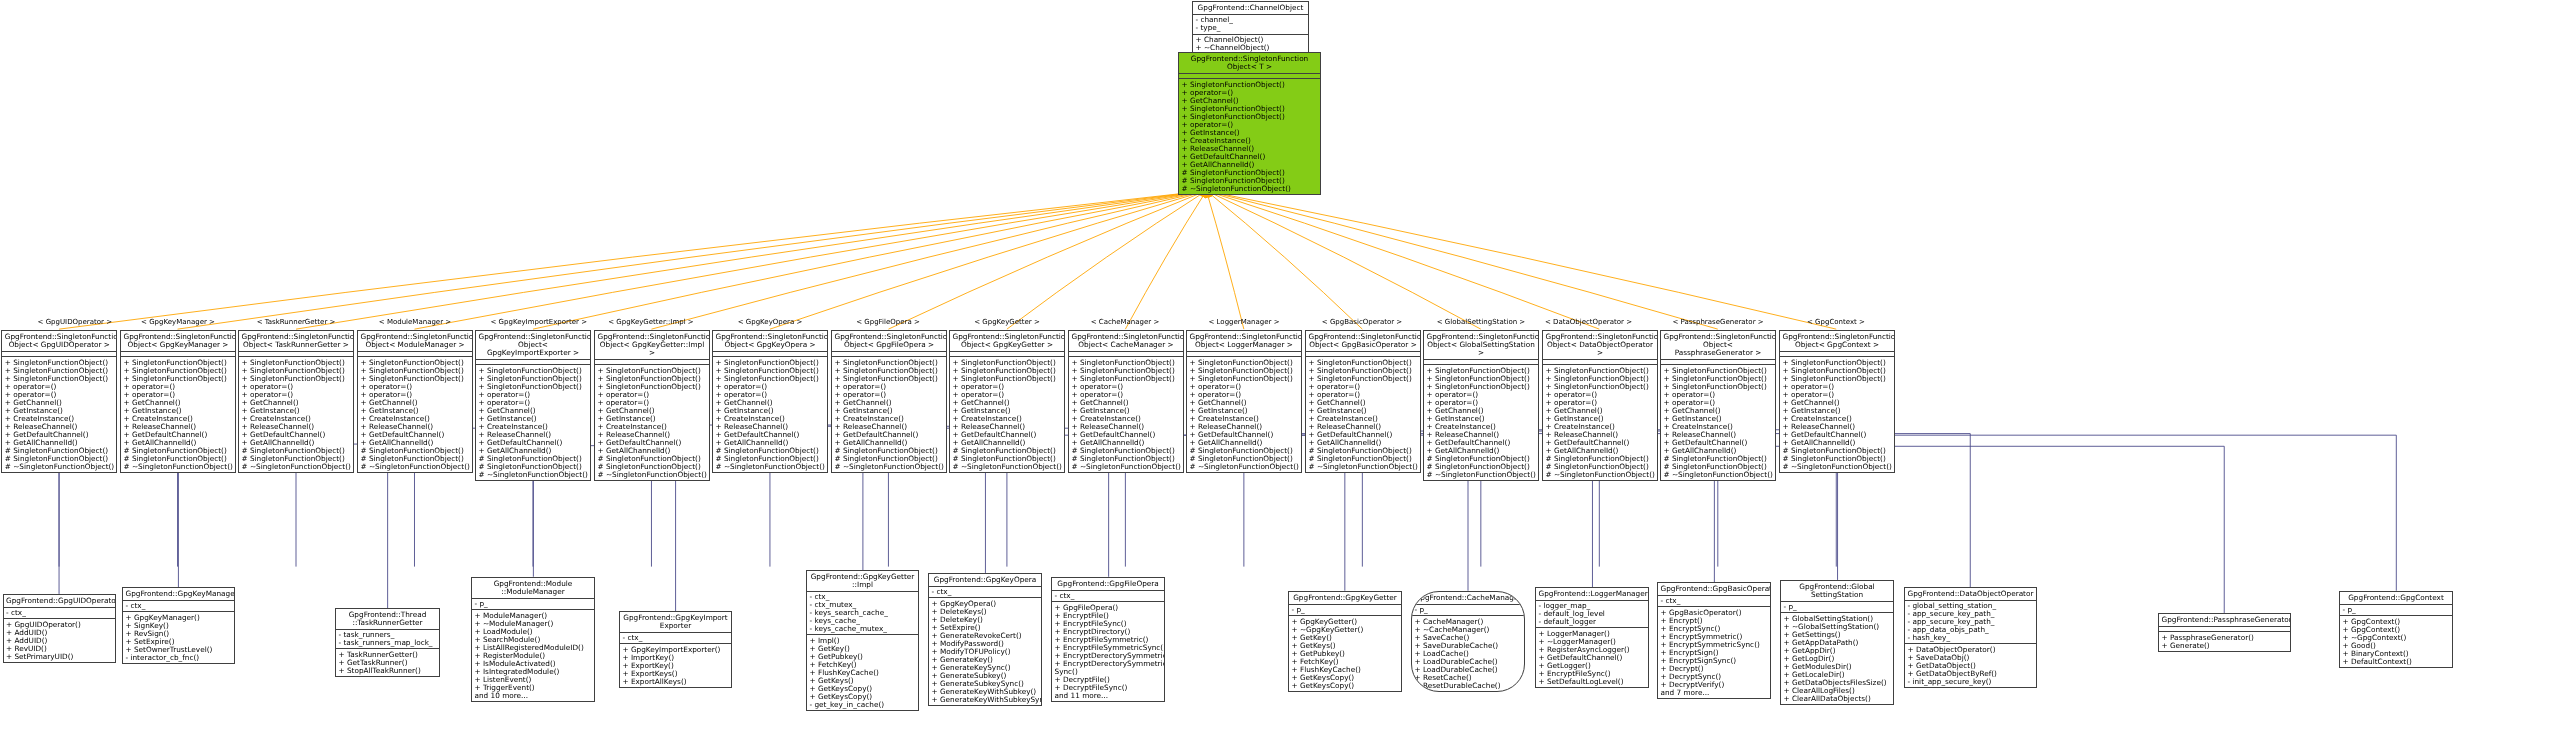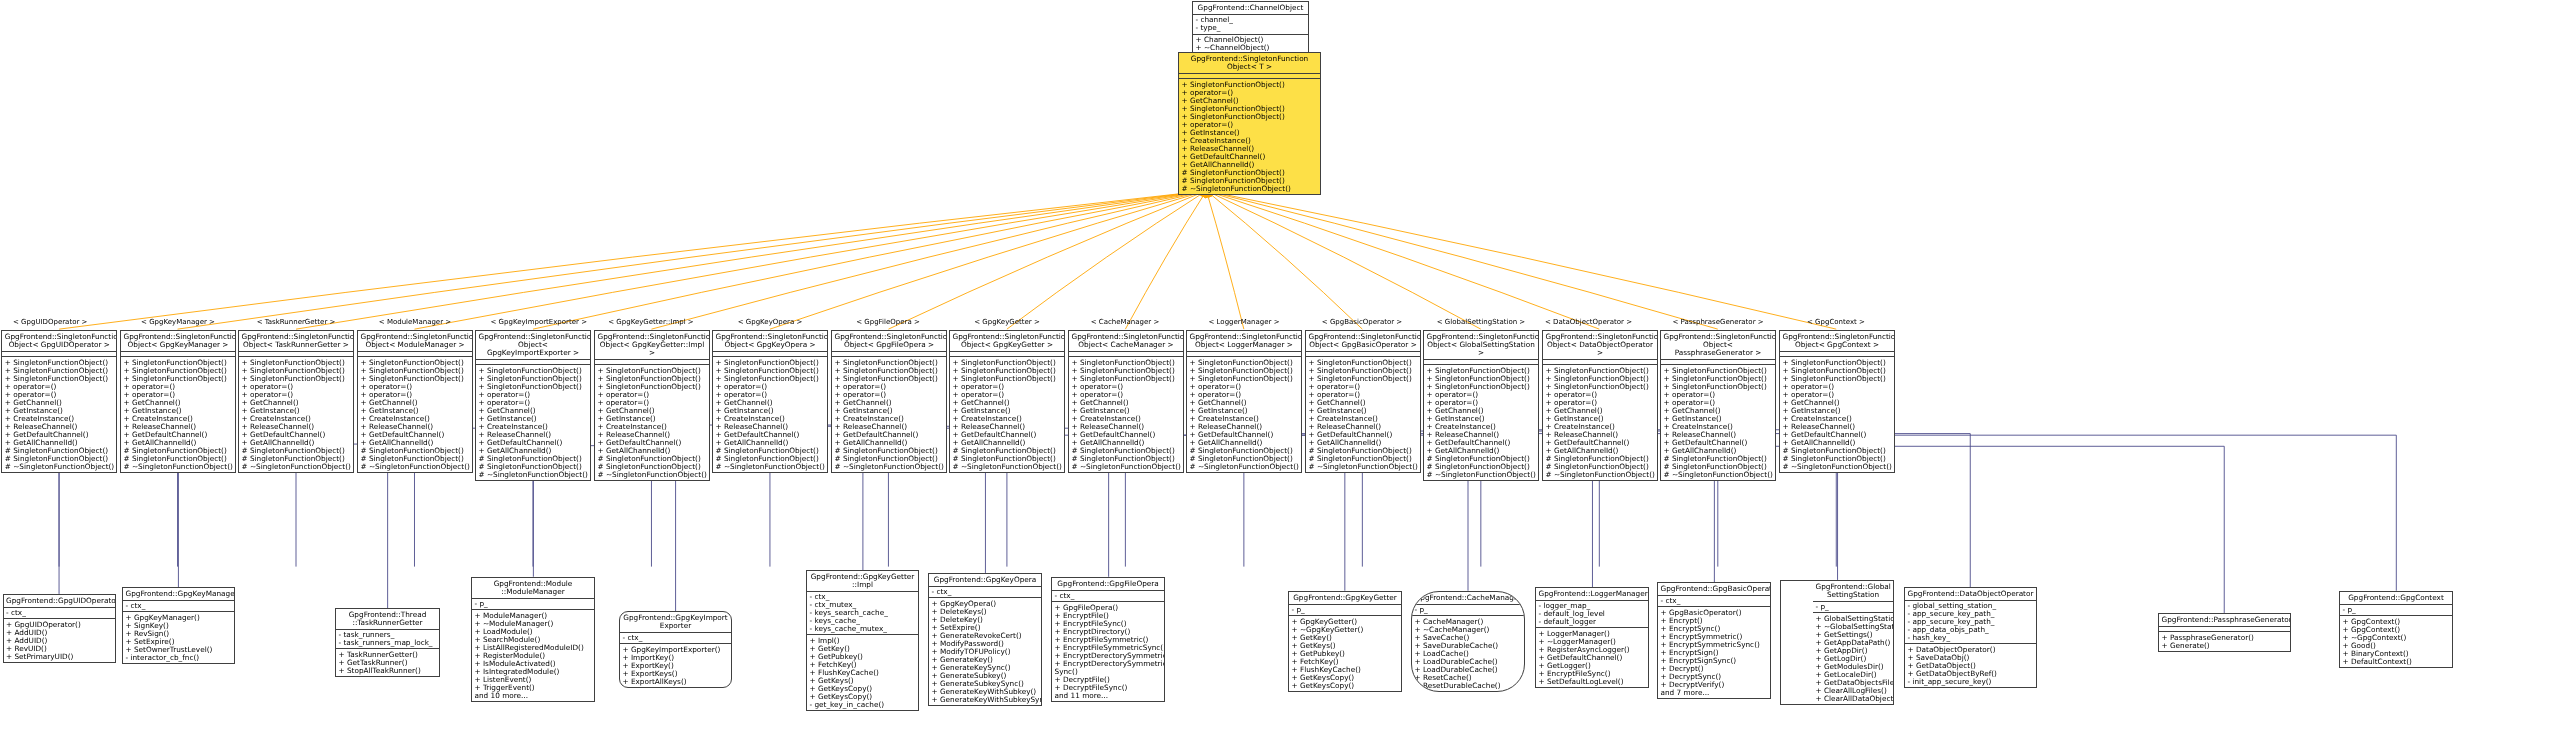--- a/index.html
+++ b/index.html
@@ -15,21 +15,21 @@
     position:absolute;
     border:0.6px solid #404040;
     background:#ffffff;
     box-sizing:border-box;
     font-size:7.3px;
     line-height:8px;
     color:#000000;
     overflow:hidden;
   }
   .node.tmpl{background:#ffffff;}
-  .node.root{background:#fde047;border:0.6px solid #404040;}
+  .node.root{background:#84cc16;border:0.6px solid #404040;}
   .sec{box-sizing:border-box;padding:1.3px 2.5px 1.3px 2.5px;}
   .sec.title{
     text-align:center;
     padding:1.9px 2.5px 1.9px 2.5px;
     border-bottom:0.6px solid #404040;
     white-space:pre-line;
   }
   .sec.attrs{
     border-bottom:0.6px solid #404040;
     min-height:5.7px;
@@ -180,21 +180,21 @@
         <div class="mem">+ GetInstance()</div>
         <div class="mem">+ CreateInstance()</div>
         <div class="mem">+ ReleaseChannel()</div>
         <div class="mem">+ GetDefaultChannel()</div>
         <div class="mem">+ GetAllChannelId()</div>
         <div class="mem"># SingletonFunctionObject()</div>
         <div class="mem"># SingletonFunctionObject()</div>
         <div class="mem"># ~SingletonFunctionObject()</div>
       </div>
     </div>
-    <div class="tparam" style="left: 13px; top: 318px; width: 108px; text-align: left;">&lt; GpgUIDOperator &gt;</div>
+    <div class="tparam" style="left: 4px; top: 318px; width: 108px; text-align: right;">&lt; GpgUIDOperator &gt;</div>
     <div class="node tmpl" style="left: 120px; top: 330px; width: 116px;">
       <div class="sec title">GpgFrontend::SingletonFunction
 Object&lt; GpgKeyManager &gt;</div>
       <div class="sec attrs"></div>
       <div class="sec ops">
         <div class="mem">+ SingletonFunctionObject()</div>
         <div class="mem">+ SingletonFunctionObject()</div>
         <div class="mem">+ SingletonFunctionObject()</div>
         <div class="mem">+ operator=()</div>
         <div class="mem">+ operator=()</div>
@@ -571,21 +571,21 @@
         <div class="mem">+ SearchModule()</div>
         <div class="mem">+ ListAllRegisteredModuleID()</div>
         <div class="mem">+ RegisterModule()</div>
         <div class="mem">+ IsModuleActivated()</div>
         <div class="mem">+ IsIntegratedModule()</div>
         <div class="mem">+ ListenEvent()</div>
         <div class="mem">+ TriggerEvent()</div>
         <div class="mem">and 10 more...</div>
       </div>
     </div>
-    <div class="node" style="left: 619px; top: 611px; width: 113px; border-radius: 9px;">
+    <div class="node" style="left: 619px; top: 611px; width: 113px;">
       <div class="sec title">GpgFrontend::GpgKeyImport
 Exporter</div>
       <div class="sec attrs">
         <div class="mem">- ctx_</div>
       </div>
       <div class="sec ops">
         <div class="mem">+ GpgKeyImportExporter()</div>
         <div class="mem">+ ImportKey()</div>
         <div class="mem">+ ExportKey()</div>
         <div class="mem">+ ExportKeys()</div>
@@ -718,21 +718,21 @@
         <div class="mem">+ EncryptSymmetric()</div>
         <div class="mem">+ EncryptSymmetricSync()</div>
         <div class="mem">+ EncryptSign()</div>
         <div class="mem">+ EncryptSignSync()</div>
         <div class="mem">+ Decrypt()</div>
         <div class="mem">+ DecryptSync()</div>
         <div class="mem">+ DecryptVerify()</div>
         <div class="mem">and 7 more...</div>
       </div>
     </div>
-    <div class="node" style="left: 1780px; top: 580px; width: 114px; padding-left: 32px;">
+    <div class="node" style="left: 1780px; top: 580px; width: 114px;">
       <div class="sec title">GpgFrontend::Global
 SettingStation</div>
       <div class="sec attrs">
         <div class="mem">- p_</div>
       </div>
       <div class="sec ops">
         <div class="mem">+ GlobalSettingStation()</div>
         <div class="mem">+ ~GlobalSettingStation()</div>
         <div class="mem">+ GetSettings()</div>
         <div class="mem">+ GetAppDataPath()</div>

